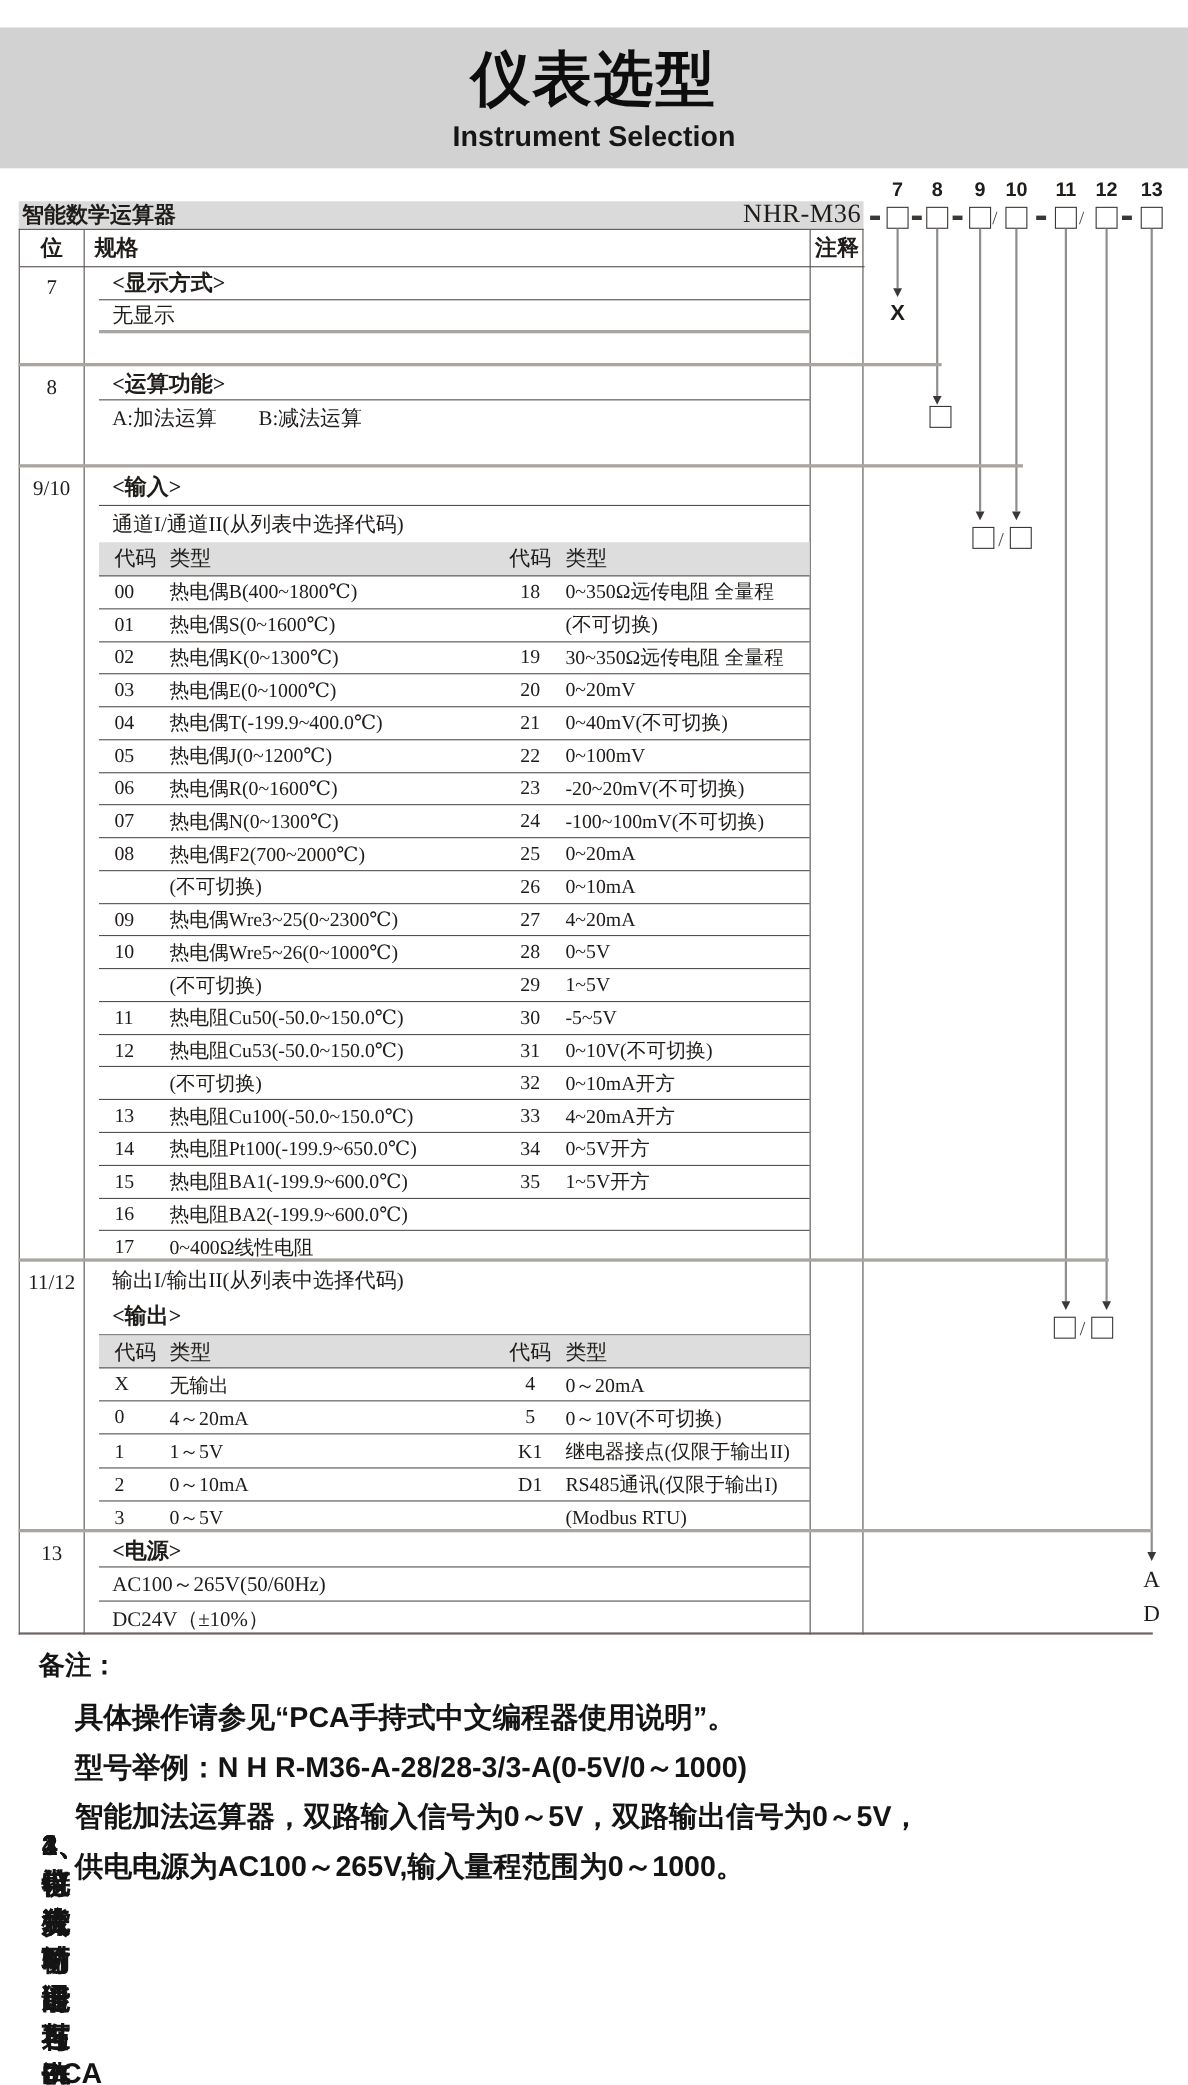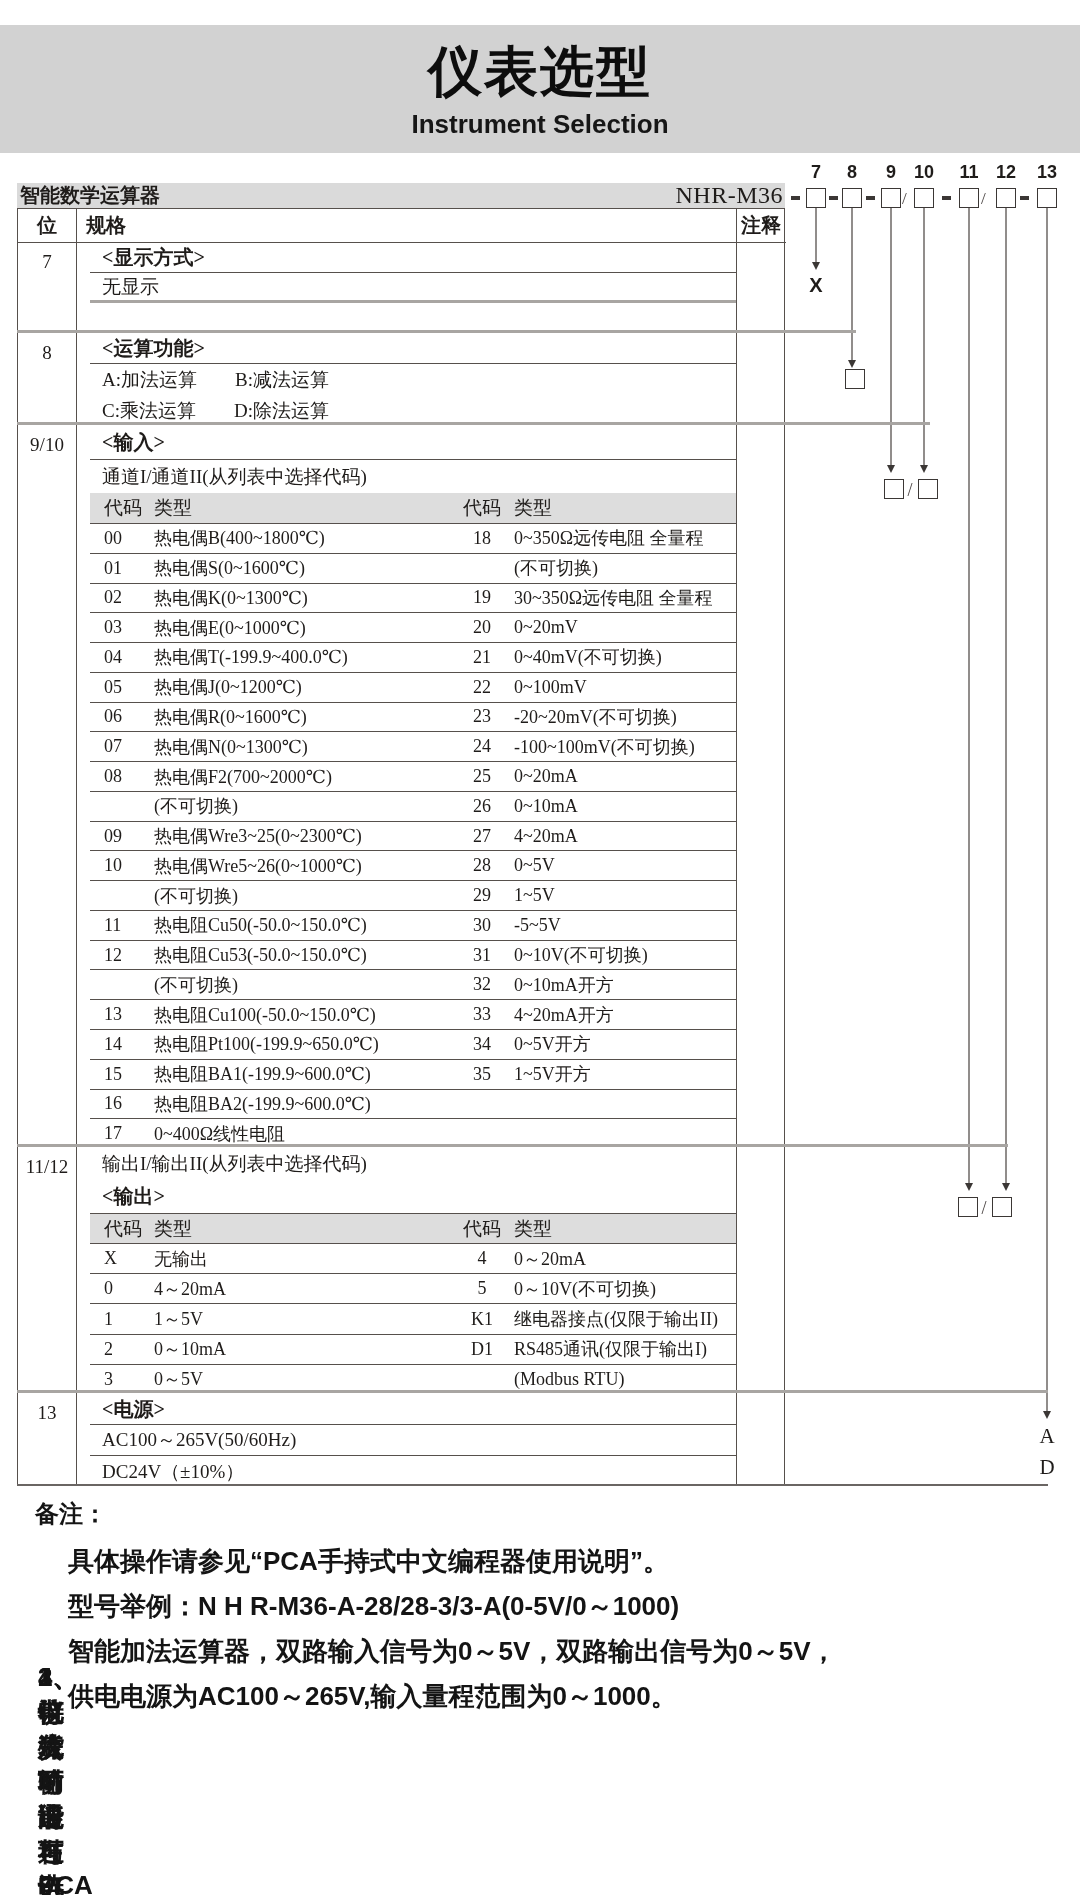--- a/index.html
+++ b/index.html
@@ -127,21 +127,20 @@
         <div class="r bbg" style="height:30px">无显示</div>
         <div class="r" style="height:31px"></div>
       </div>
     </div>
 
     <div class="sec s8">
       <div class="pos">8</div>
       <div class="spec">
         <div class="r t bb" style="height:30px">&lt;运算功能&gt;</div>
         <div class="r" style="height:31px">A:加法运算　　B:减法运算</div>
-        <div class="r" style="height:31px">C:乘法运算　　D:除法运算</div>
       </div>
     </div>
 
     <div class="sec s910">
       <div class="pos">9/10</div>
       <div class="spec">
         <div class="r t bb" style="height:34px">&lt;输入&gt;</div>
         <div class="r" style="height:33px">通道I/通道II(从列表中选择代码)</div>
         <div class="cg grayhdr bb" style="height:31px">
             <div class="k0">代码</div>

